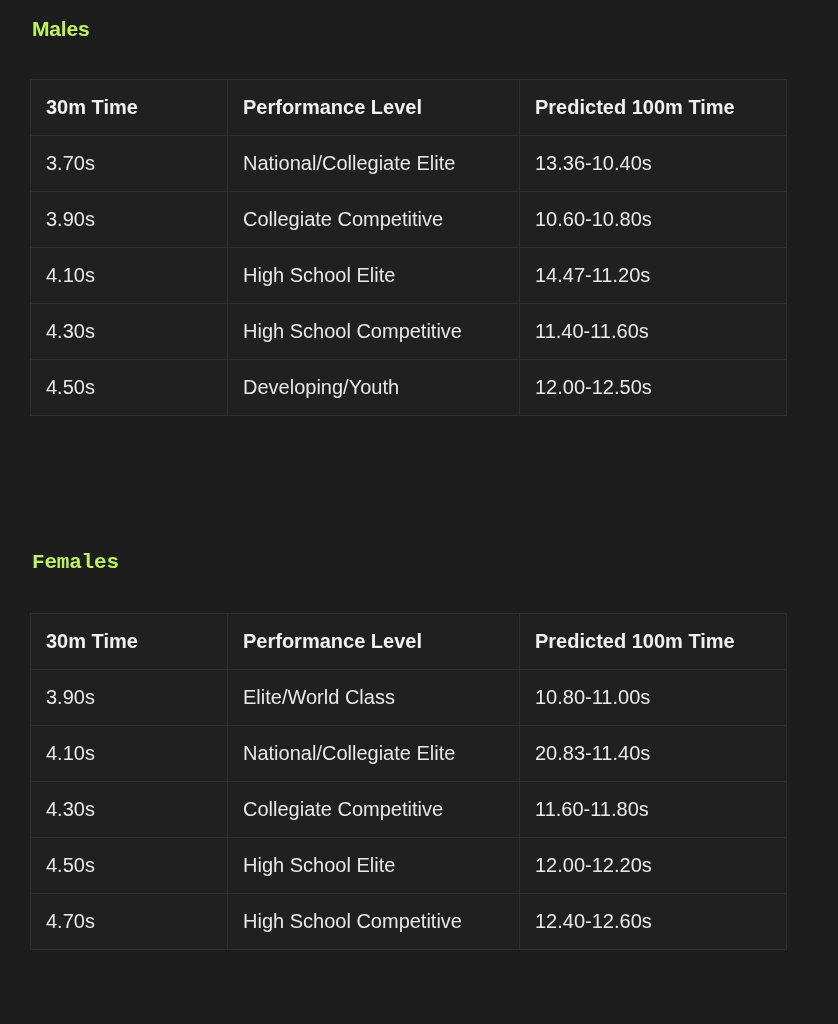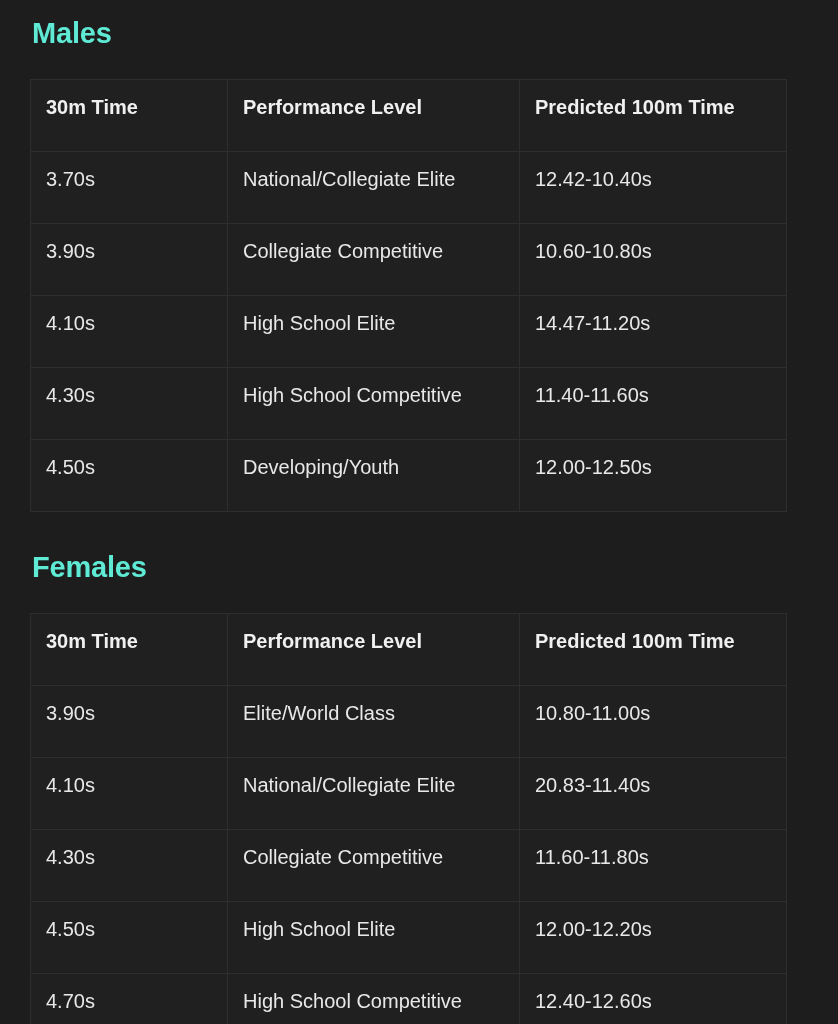--- a/index.html
+++ b/index.html
@@ -5,37 +5,37 @@
   html, body { margin: 0; padding: 0; }
   body {
     width: 838px; height: 1024px; overflow: hidden;
     background: #1d1d1d;
     color: #ececec;
     font-family: "Liberation Sans", "DejaVu Sans", sans-serif;
   }
   .section { position: absolute; left: 0; width: 838px; }
   h2 {
     margin: 0; position: absolute; left: 32px;
-    font-size: 29px; font-weight: 700; letter-spacing: -0.2px;
-    color: #5eead4;
+    font-size: 21px; font-weight: 700; letter-spacing: -0.2px;
+    color: #bef264;
   }
   table {
     position: absolute; left: 30px;
     width: 756px;
     border-collapse: collapse;
     background: #202020;
     table-layout: fixed;
   }
   col.c1 { width: 197px; }
   col.c2 { width: 292px; }
   col.c3 { width: 267px; }
   th, td {
     border: 1px solid #2e2e2e;
     height: 55px;
-    padding: 0 0 16px 15px;
+    padding: 0 0 0 15px;
     text-align: left;
     font-size: 20px;
     white-space: nowrap;
     color: #e8e8e8;
   }
   th { font-weight: 700; color: #f0f0f0; height: 55px; }
   td { font-weight: 400; }
 </style>
 </head>
 <body>
@@ -52,21 +52,21 @@
       <tr>
         <th>30m Time</th>
         <th>Performance Level</th>
         <th>Predicted 100m Time</th>
       </tr>
     </thead>
     <tbody>
       <tr>
         <td>3.70s</td>
         <td>National/Collegiate Elite</td>
-        <td>12.42-10.40s</td>
+        <td>13.36-10.40s</td>
       </tr>
       <tr>
         <td>3.90s</td>
         <td>Collegiate Competitive</td>
         <td>10.60-10.80s</td>
       </tr>
       <tr>
         <td>4.10s</td>
         <td>High School Elite</td>
         <td>14.47-11.20s</td>
@@ -79,21 +79,21 @@
       <tr>
         <td>4.50s</td>
         <td>Developing/Youth</td>
         <td>12.00-12.50s</td>
       </tr>
     </tbody>
   </table>
 </div>
 
 <div class="section">
-  <h2 style="top:551px;">Females</h2>
+  <h2 style="top:551px;font-family:Liberation Mono, monospace;">Females</h2>
   <table style="top:613px;">
     <colgroup>
         <col class="c1">
         <col class="c2">
         <col class="c3">
       </colgroup>
     <thead>
       <tr>
         <th>30m Time</th>
         <th>Performance Level</th>

